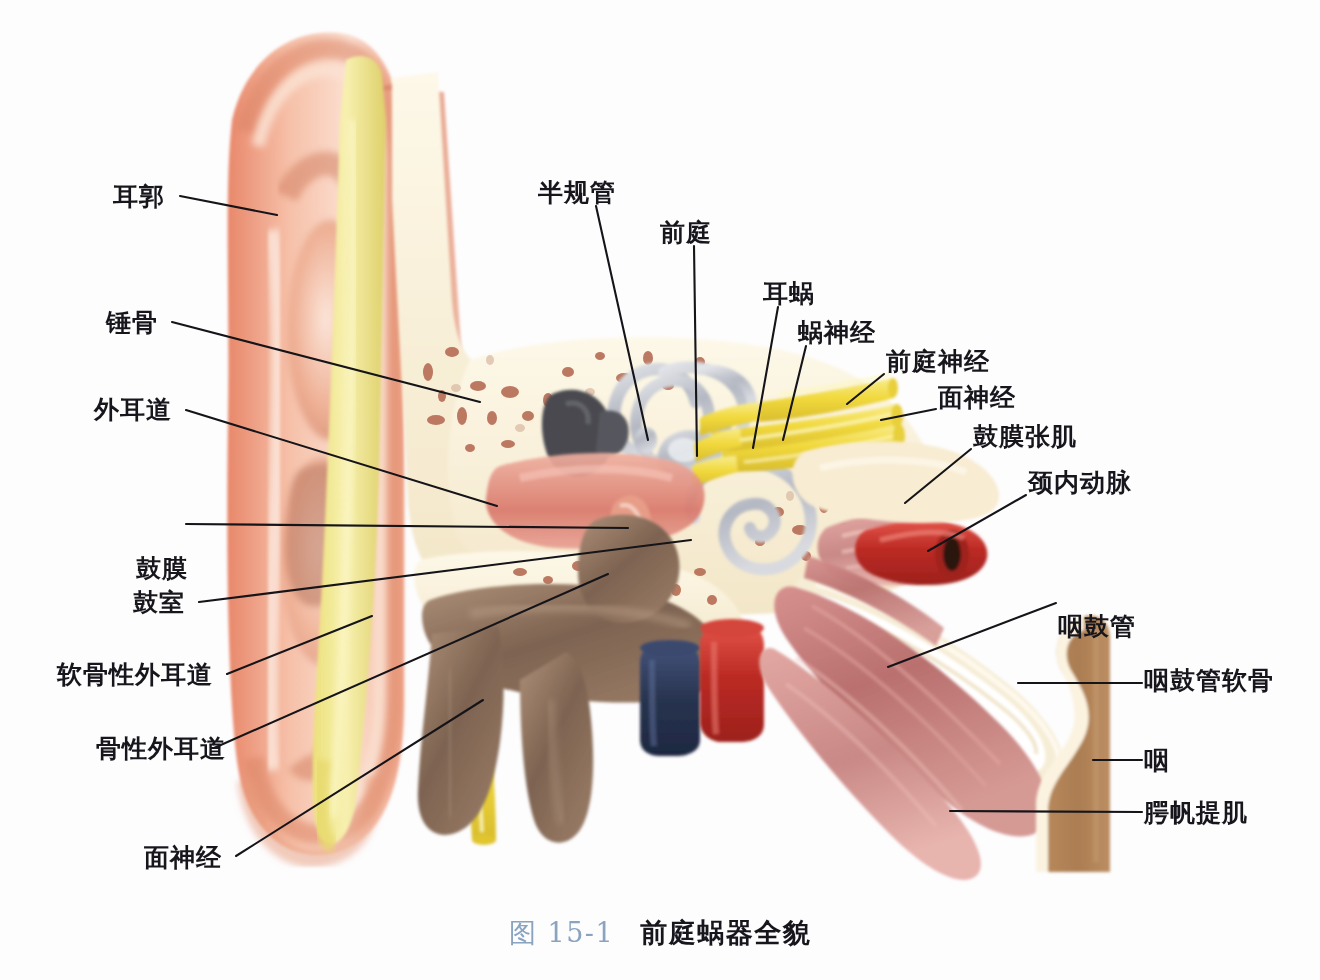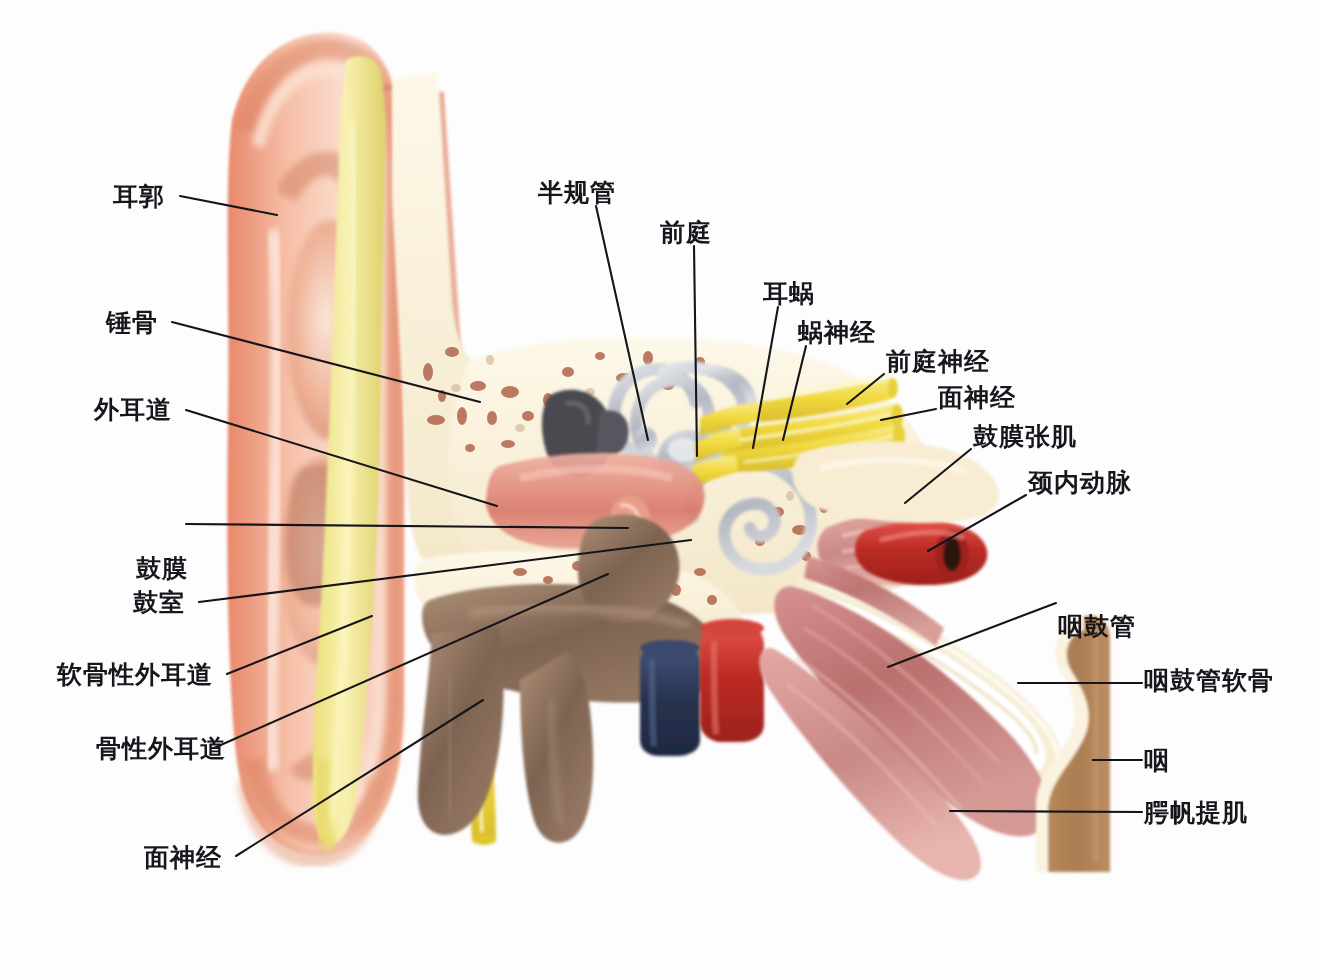--- a/index.html
+++ b/index.html
@@ -451,14 +451,17 @@
       <div class="lbl" style="left: 886px; top: 349px;">前庭神经</div>
       <div class="lbl" style="left: 938px; top: 385px;">面神经</div>
       <div class="lbl" style="left: 973px; top: 424px;">鼓膜张肌</div>
       <div class="lbl" style="left: 1028px; top: 470px;">颈内动脉</div>
       <div class="lbl" style="left: 1058px; top: 578px; margin-top: 36px;">咽鼓管</div>
       <div class="lbl" style="left: 1144px; top: 668px; text-align: right;">咽鼓管软骨</div>
       <div class="lbl" style="left: 1144px; top: 748px;">咽</div>
       <div class="lbl" style="left: 1144px; top: 800px;">腭帆提肌</div>
     </div>
 
+  <div id="caption">
+    <span class="fignum" style="color: rgb(138, 164, 192);">图 15-1</span><span class="figtitle">前庭蜗器全貌</span>
+  </div>
 
 </div>
 
 </body></html>

